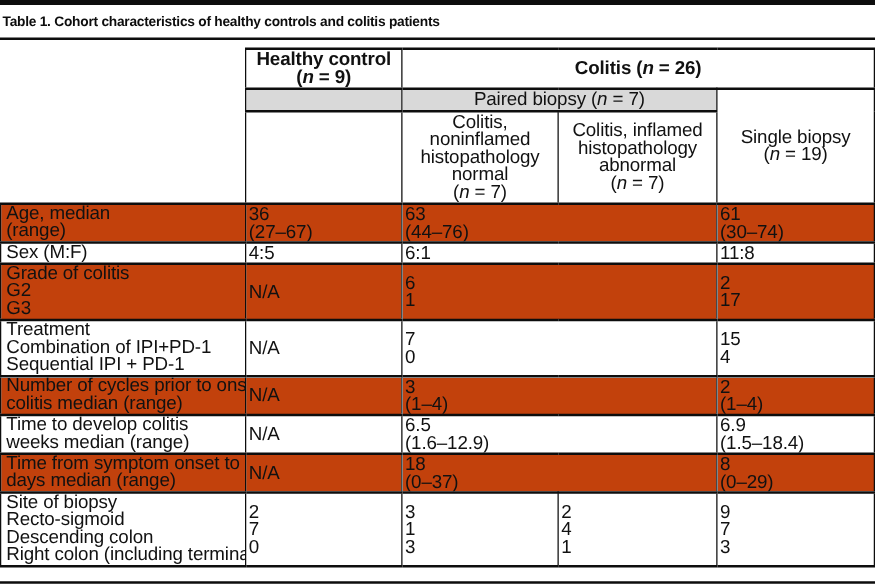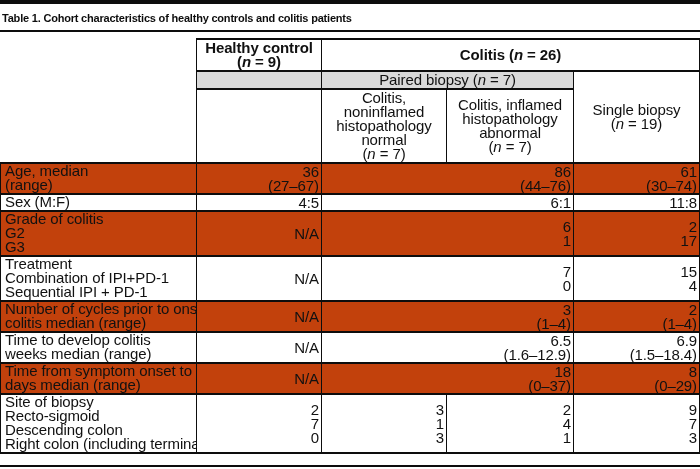--- a/index.html
+++ b/index.html
@@ -51,21 +51,21 @@
   .nob { border: none; background: #ffffff; } 
   .bold { font-weight: bold; }
   .shade { background: #d9d9d9; }
   tr.g td { background: #c2410c; }
   .lbl {
     text-align: left;
     vertical-align: top;
     padding: 0 4px 1px 4px;
   }
   .val {
-    text-align: right;
+    text-align: left;
     vertical-align: middle;
     padding: 0 2px;
   }
   
   .h1 { height: 29px; }
   .h2 { height: 14px; }
   .h3 { height: 45px; margin-top: 16px; }
   .r-age   { height: 29px; }
   .r-sex   { height: 15px; }
   .r-grade { height: 42px; }
@@ -122,21 +122,21 @@
 histopathology abnormal
 (<i>n</i> = 7)</td>
     </tr>
   </thead>
   <tbody>
     <tr class="g r-age">
       <td class="lbl">Age, median
 (range)</td>
       <td class="val">36
 (27–67)</td>
-      <td class="val" colspan="2">86
+      <td class="val" colspan="2">63
 (44–76)</td>
       <td class="val">61
 (30–74)</td>
     </tr>
     <tr class="r-sex">
       <td class="lbl">Sex (M:F)</td>
       <td class="val">4:5</td>
       <td class="val" colspan="2">6:1</td>
       <td class="val">11:8</td>
     </tr>

